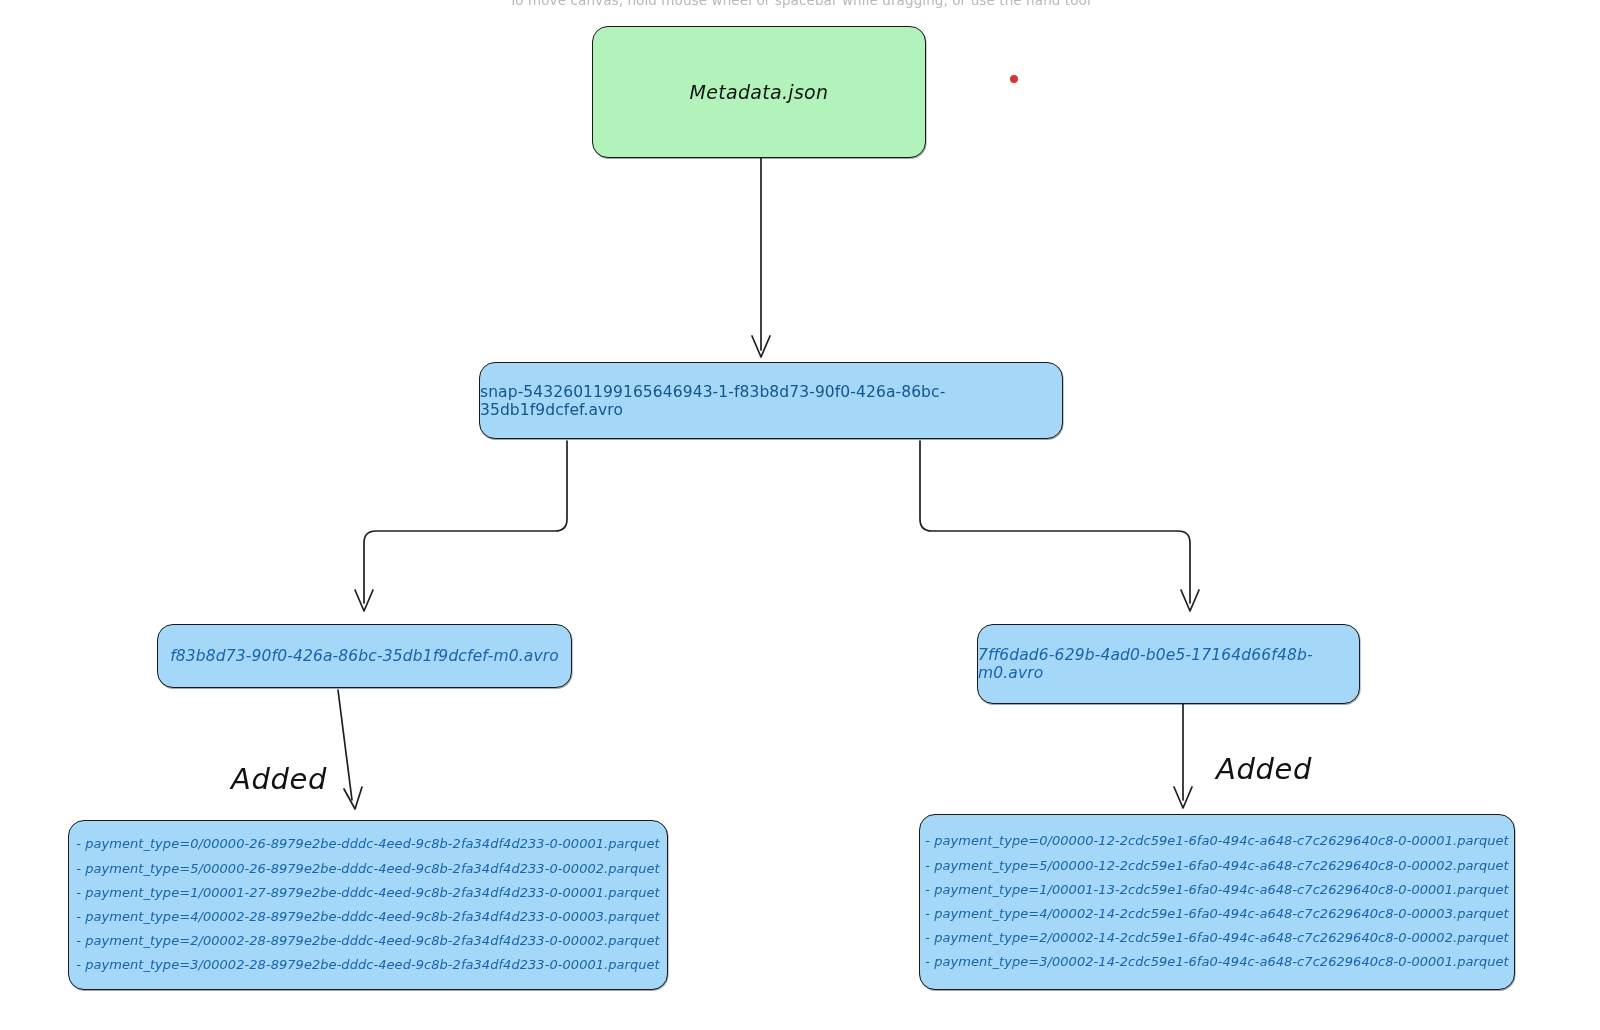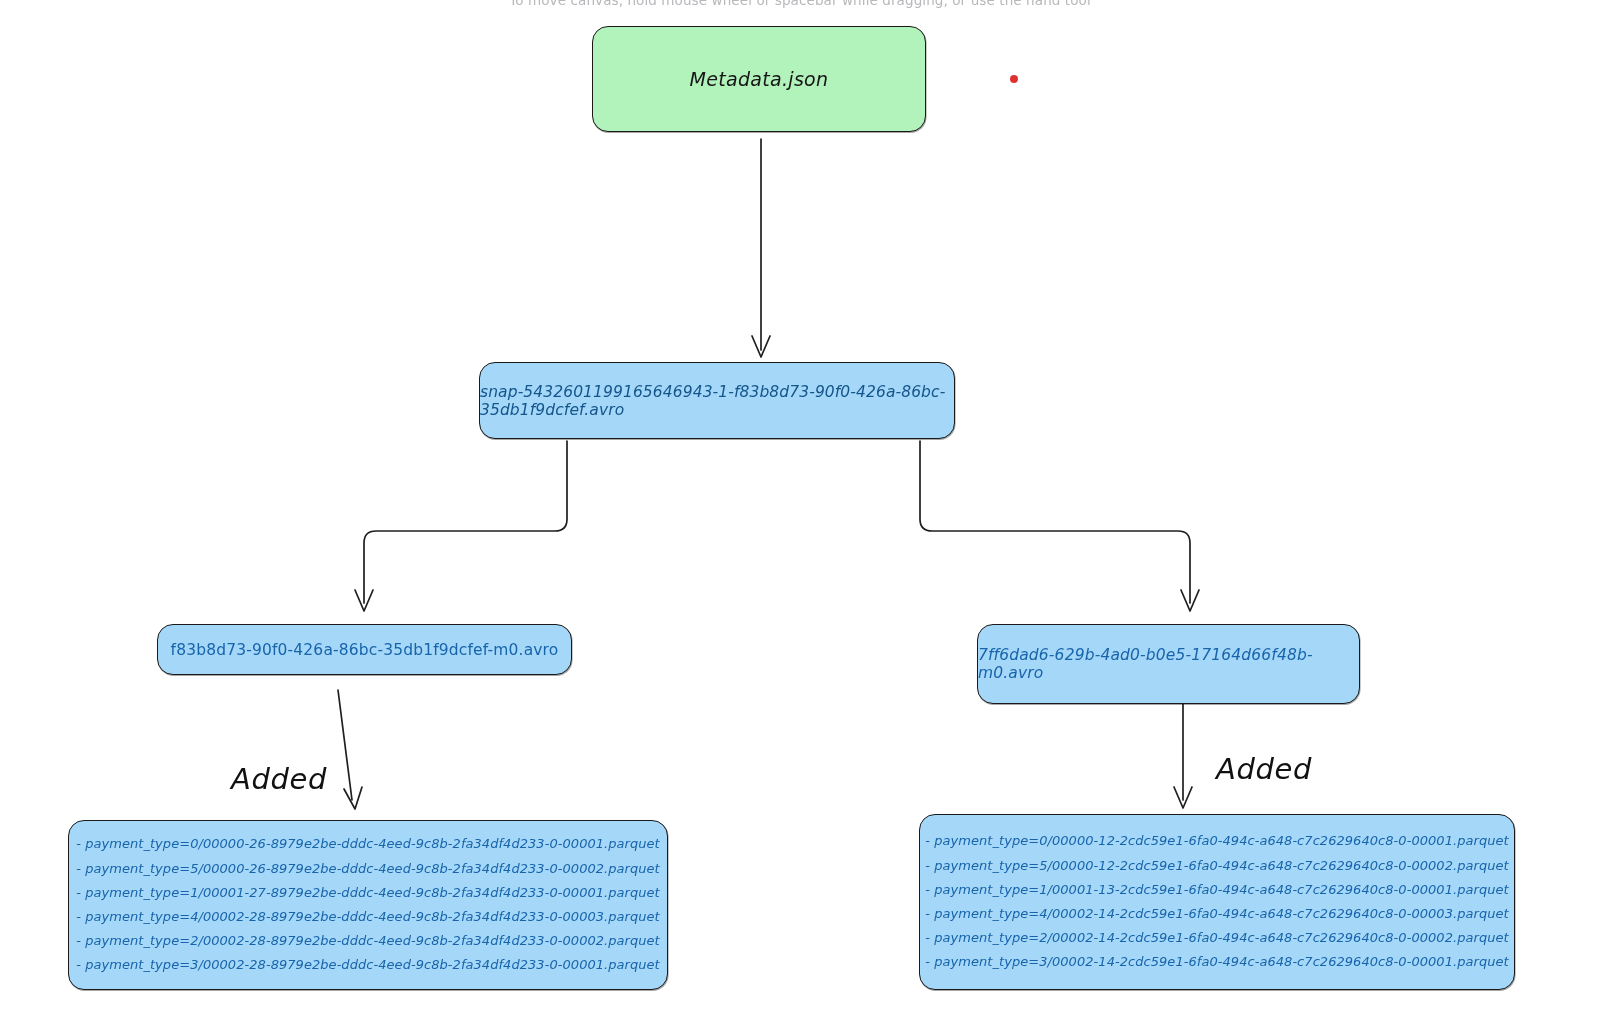--- a/index.html
+++ b/index.html
@@ -78,44 +78,44 @@
   }
   .node-blue {
     background: #a5d8f8;
     color: #1864ab;
   }
 
   #node-metadata {
     left: 592px;
     top: 26px;
     width: 334px;
-    height: 106px;
+    height: 132px;
     font-size: 19px;
     font-style: italic;
     color: #161616;
     letter-spacing: 0.3px;
   }
 
   #node-snapshot {
     left: 479px;
     top: 362px;
-    width: 476px;
+    width: 584px;
     height: 77px;
     font-size: 15.5px;
-    font-style: italic;
     letter-spacing: 0.1px;
     color: #14558c;
   }
 
   #node-manifest-left {
     left: 157px;
     top: 624px;
     width: 415px;
-    height: 51px;
+    height: 64px;
     font-size: 15.5px;
+    font-style: italic;
     letter-spacing: 0.15px;
   }
 
   #node-manifest-right {
     left: 977px;
     top: 624px;
     width: 383px;
     height: 80px;
     font-size: 15.5px;
     font-style: italic;

